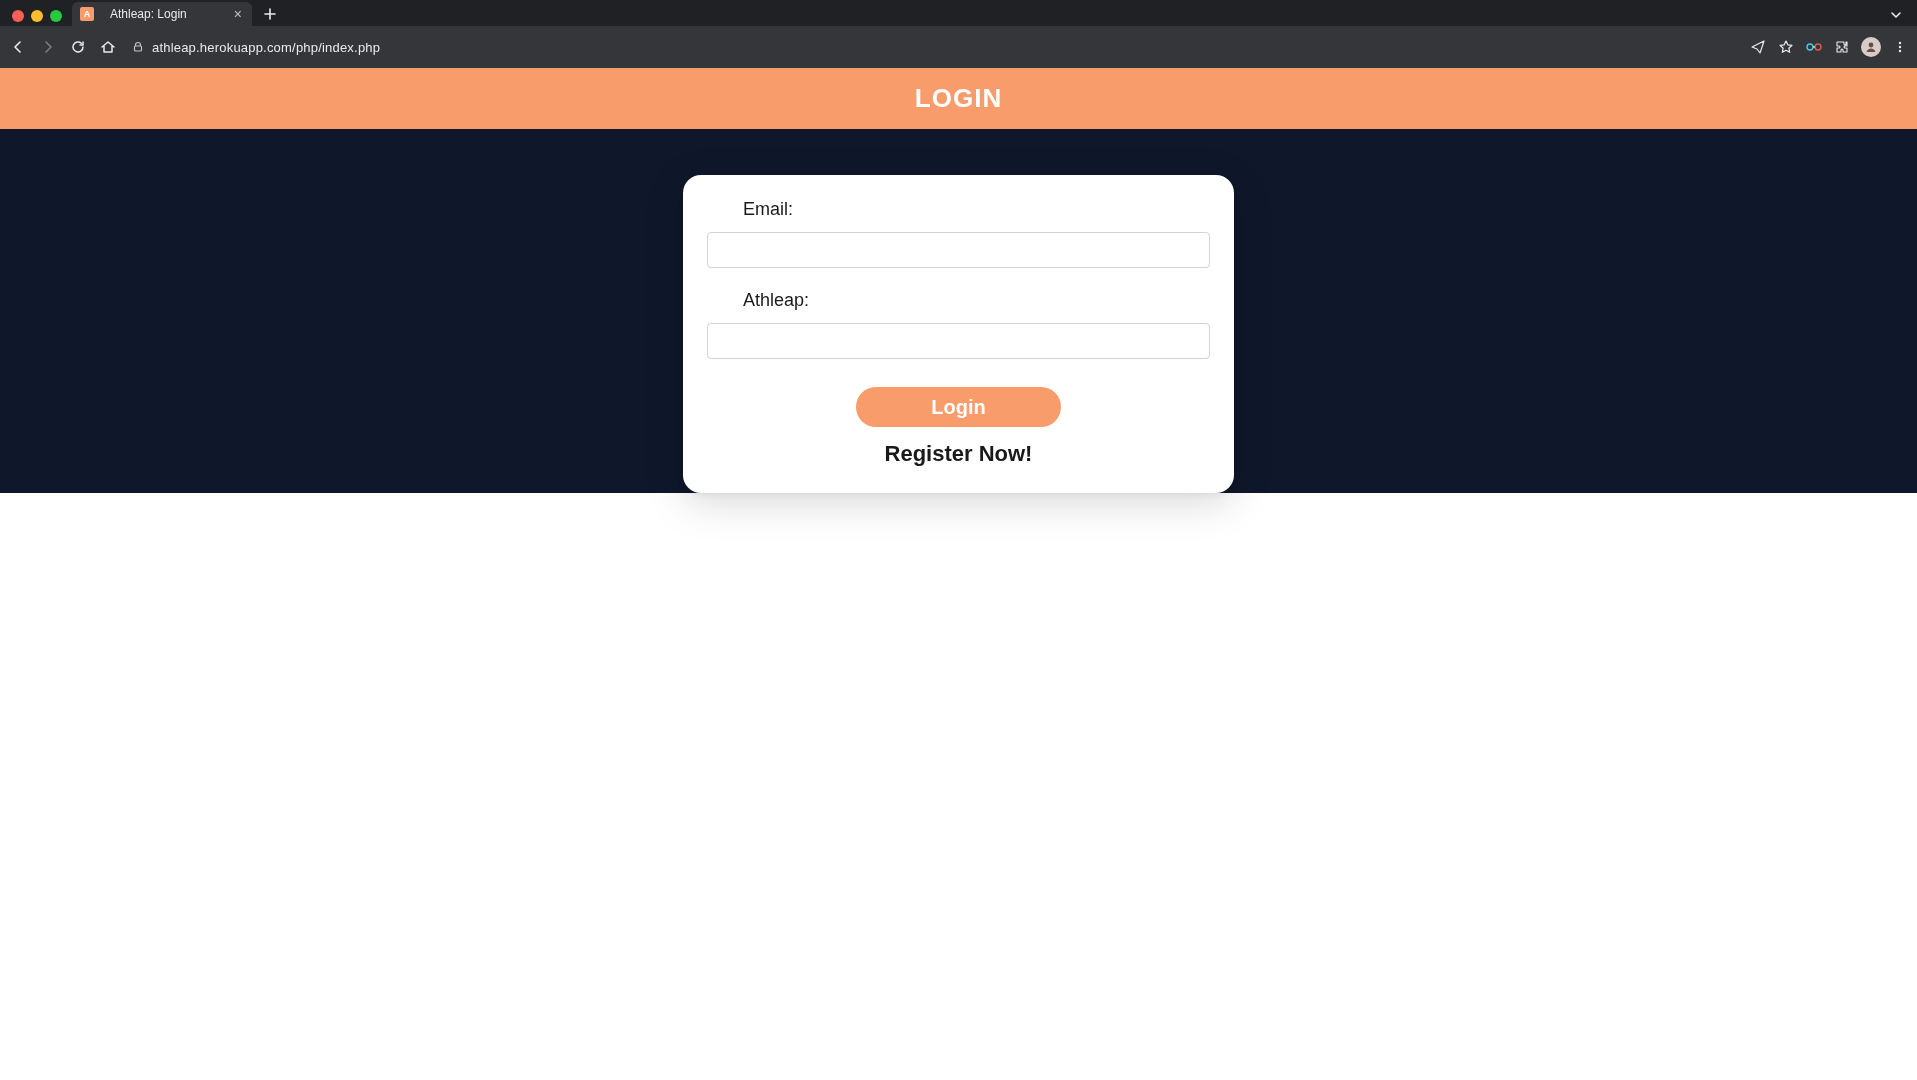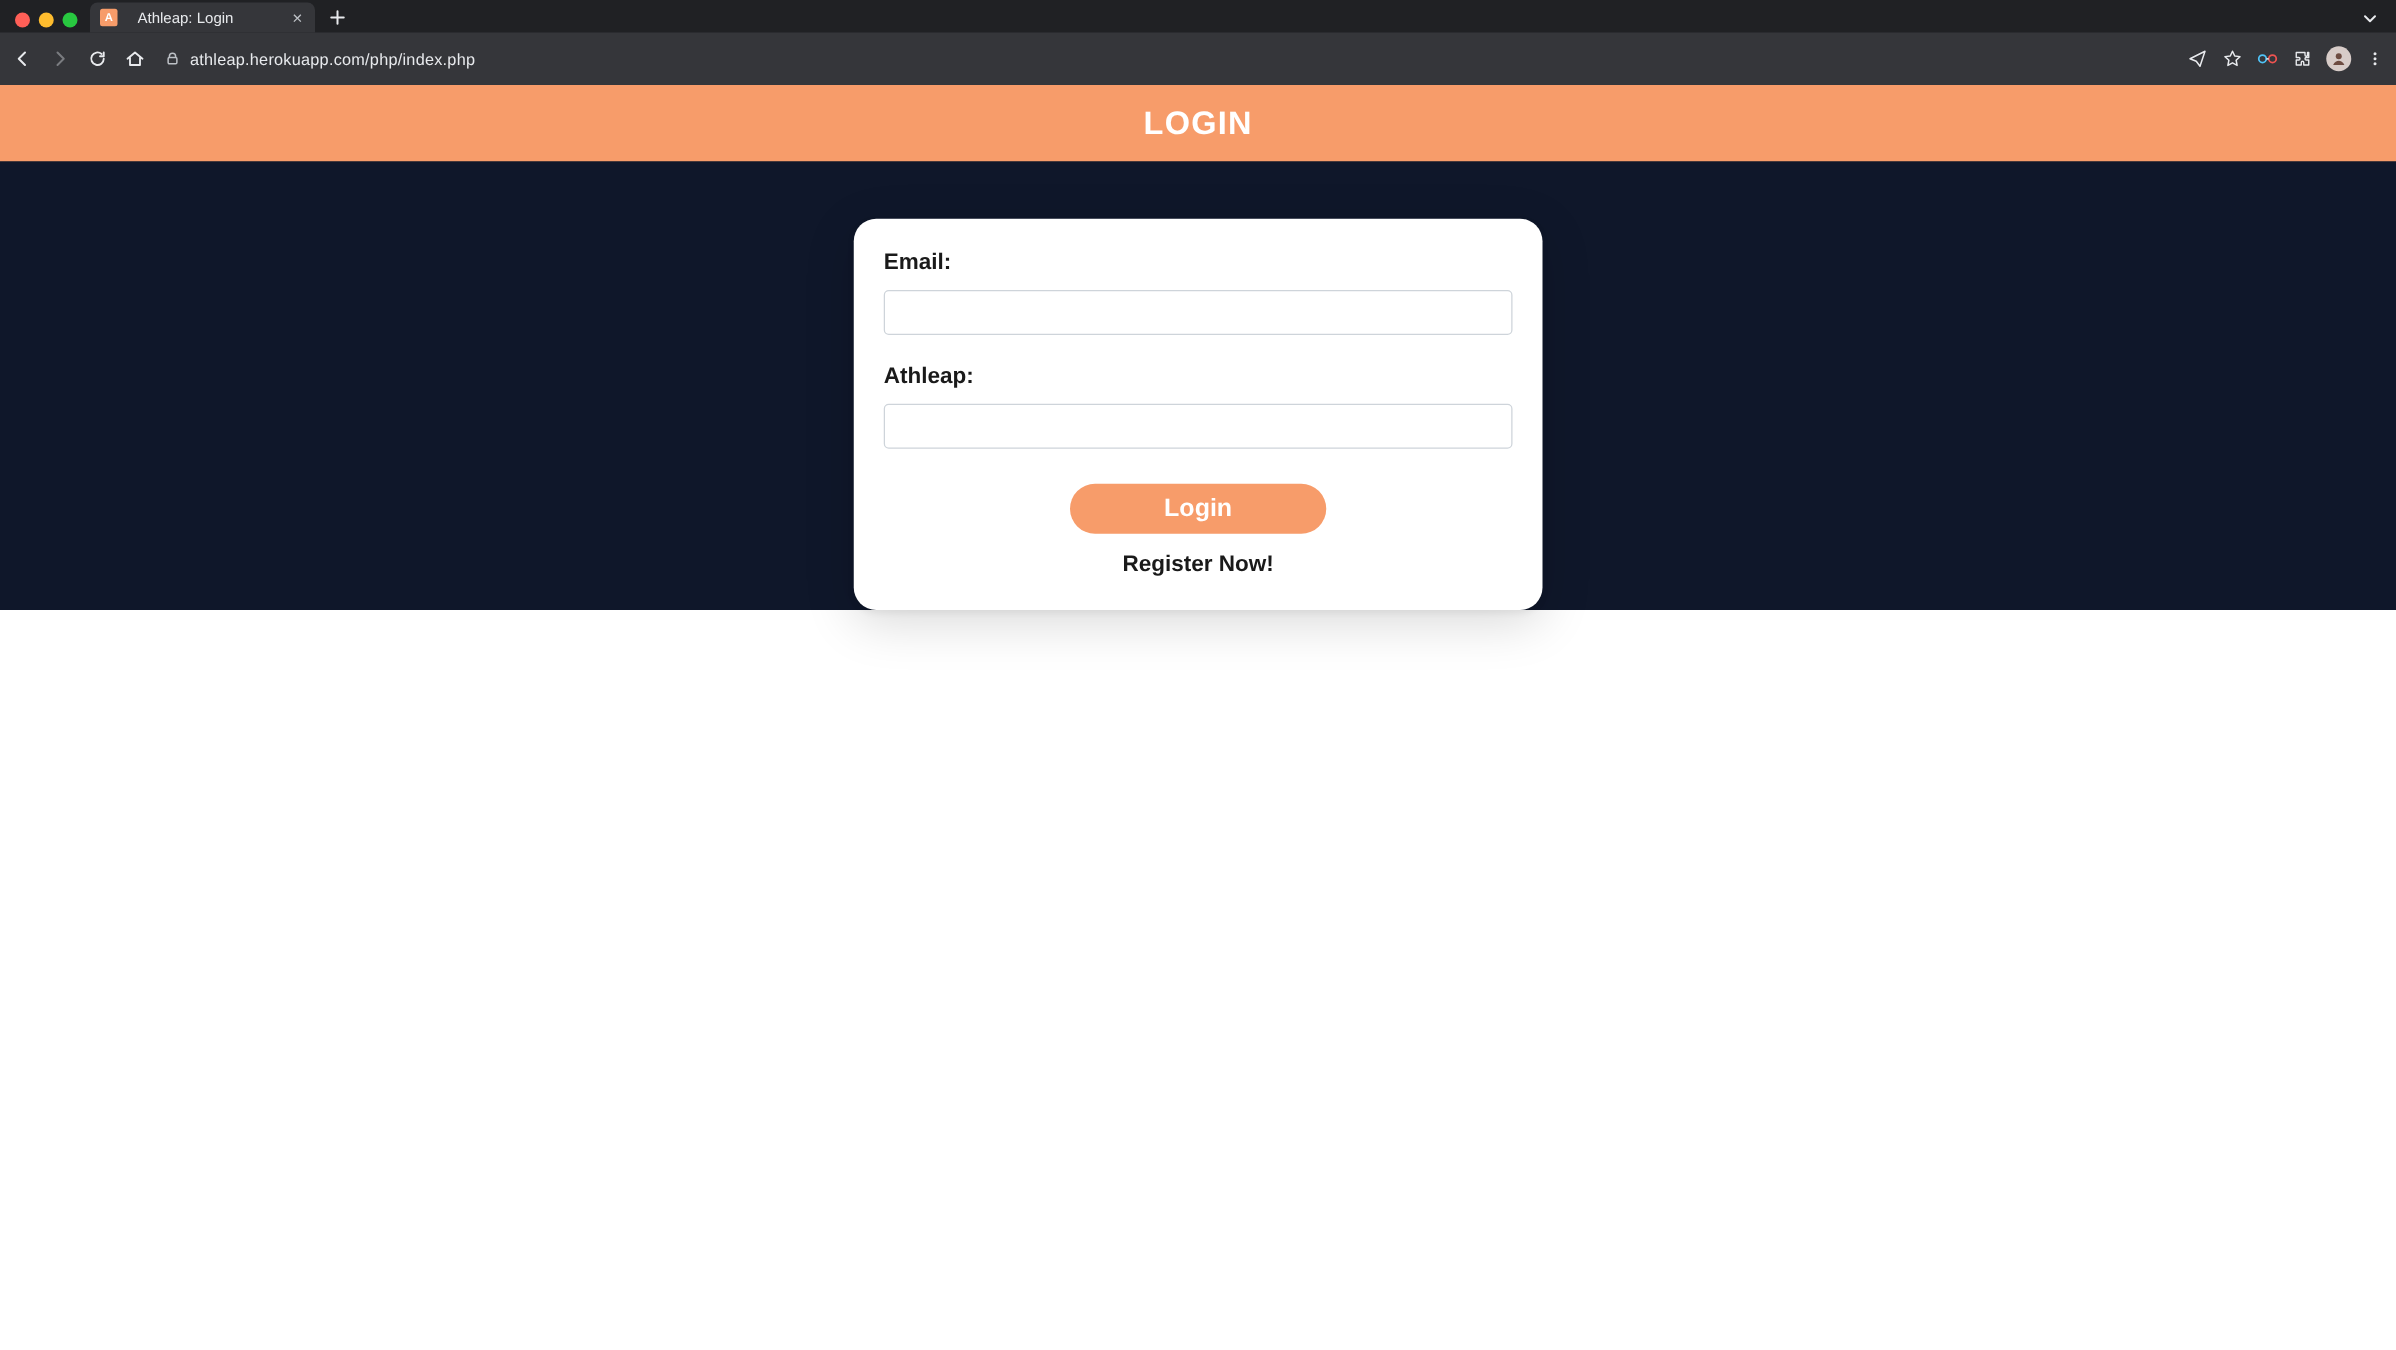--- a/index.html
+++ b/index.html
@@ -32,33 +32,33 @@
     .page { background:#0f172a; }
     .hero { background:#f79c6a; height:61px; display:flex; align-items:center; justify-content:center; }
     .hero h1 { color:#ffffff; font-weight:800; font-size:26px; letter-spacing:1px; }
 
     .card-wrap { display:flex; justify-content:center; padding-top:46px; }
     .card {
       width:551px; background:#ffffff; border-radius:18px;
       box-shadow: 0 10px 40px rgba(0,0,0,0.15), 0 2px 6px rgba(0,0,0,0.06);
       padding:24px 24px 26px;
     }
-    .field-label { font-weight:700; font-size:18px; color:#1a1a1a; margin-bottom:12px; }
+    .field-label { font-weight:400; font-size:18px; color:#1a1a1a; margin-bottom:12px;margin-left:36px; }
     .field-label.mt { margin-top:22px; }
     .text-input {
       width:100%; height:36px; border:1px solid #ced4da; border-radius:4px;
       padding:6px 10px; font-size:15px; background:#fff; outline:none;
     }
 
     .actions { margin-top:28px; display:flex; flex-direction:column; align-items:center; gap:14px; }
     .login-btn {
       background:#f79c6a; color:#ffffff; border:none; border-radius:999px;
       width:205px; height:40px; font-size:20px; font-weight:600; cursor:pointer;
     }
-    .register-link { color:#1a1a1a; font-size:18px; font-weight:700; cursor:pointer; }
+    .register-link { color:#1a1a1a; font-size:22px; font-weight:700; cursor:pointer; }
 
     
     svg{display:block}
   </style>
 </head>
 <body>
 
 <div class="chrome">
   <div class="tabstrip">
     <div class="traffic">

